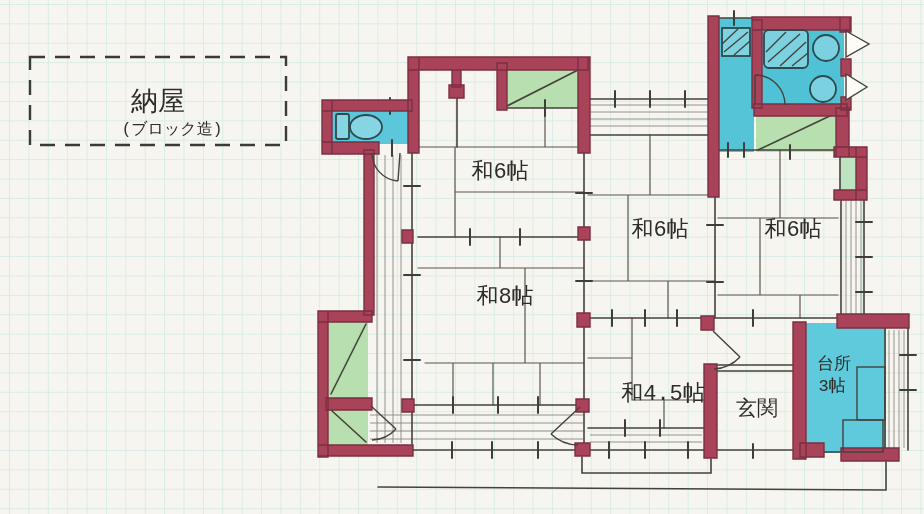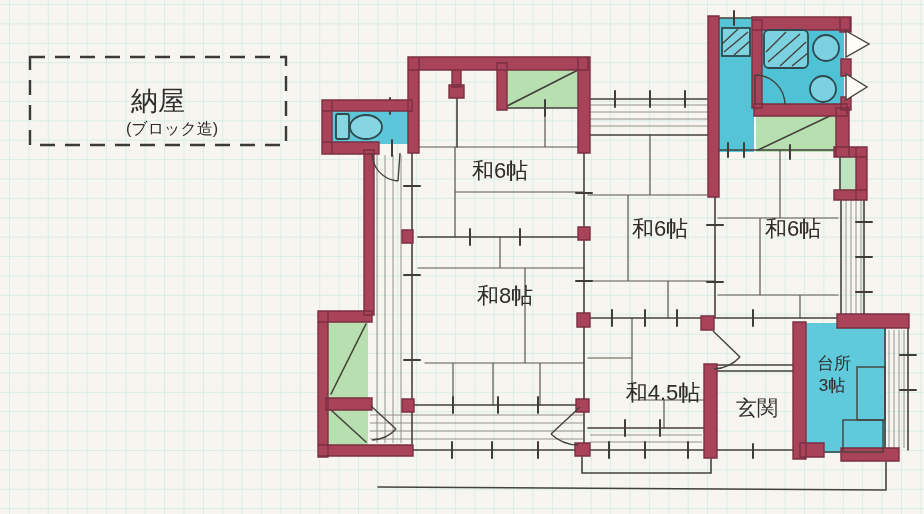--- a/index.html
+++ b/index.html
@@ -6,21 +6,21 @@
   .stage{
     position:relative;
     width:924px;height:514px;
     overflow:hidden;
     background-color:#f7f5ef;
     background-image:
       linear-gradient(#d9ece7 1px, transparent 1px),
       linear-gradient(90deg, #d9ece7 1px, transparent 1px);
     background-size:19.4px 19.4px;
     background-position:9px 4px;
-    font-family:Liberation Sans, sans-serif;
+    font-family:Liberation Mono, monospace;
   }
   svg{position:absolute;left:0;top:0;}
   .ink{stroke:#45423c;stroke-width:1.6;fill:none;stroke-linecap:round;}
   .tatami{stroke:#5a574f;stroke-width:1.2;fill:none;stroke-linecap:round;}
   .plank{stroke:#8a8780;stroke-width:0.9;fill:none;}
   .tick{stroke:#3f3d39;stroke-width:2;fill:none;stroke-linecap:round;}
   .wall{fill:#a9435a;stroke:#7c2f42;stroke-width:1.4;}
   .fixture{stroke:#2e4a4e;stroke-width:1.8;fill:rgba(255,255,255,0.25);}
   .door{stroke:#45423c;stroke-width:1.4;fill:none;}
   .leaf{stroke:#45423c;stroke-width:1.4;fill:#fdfcf7;}

